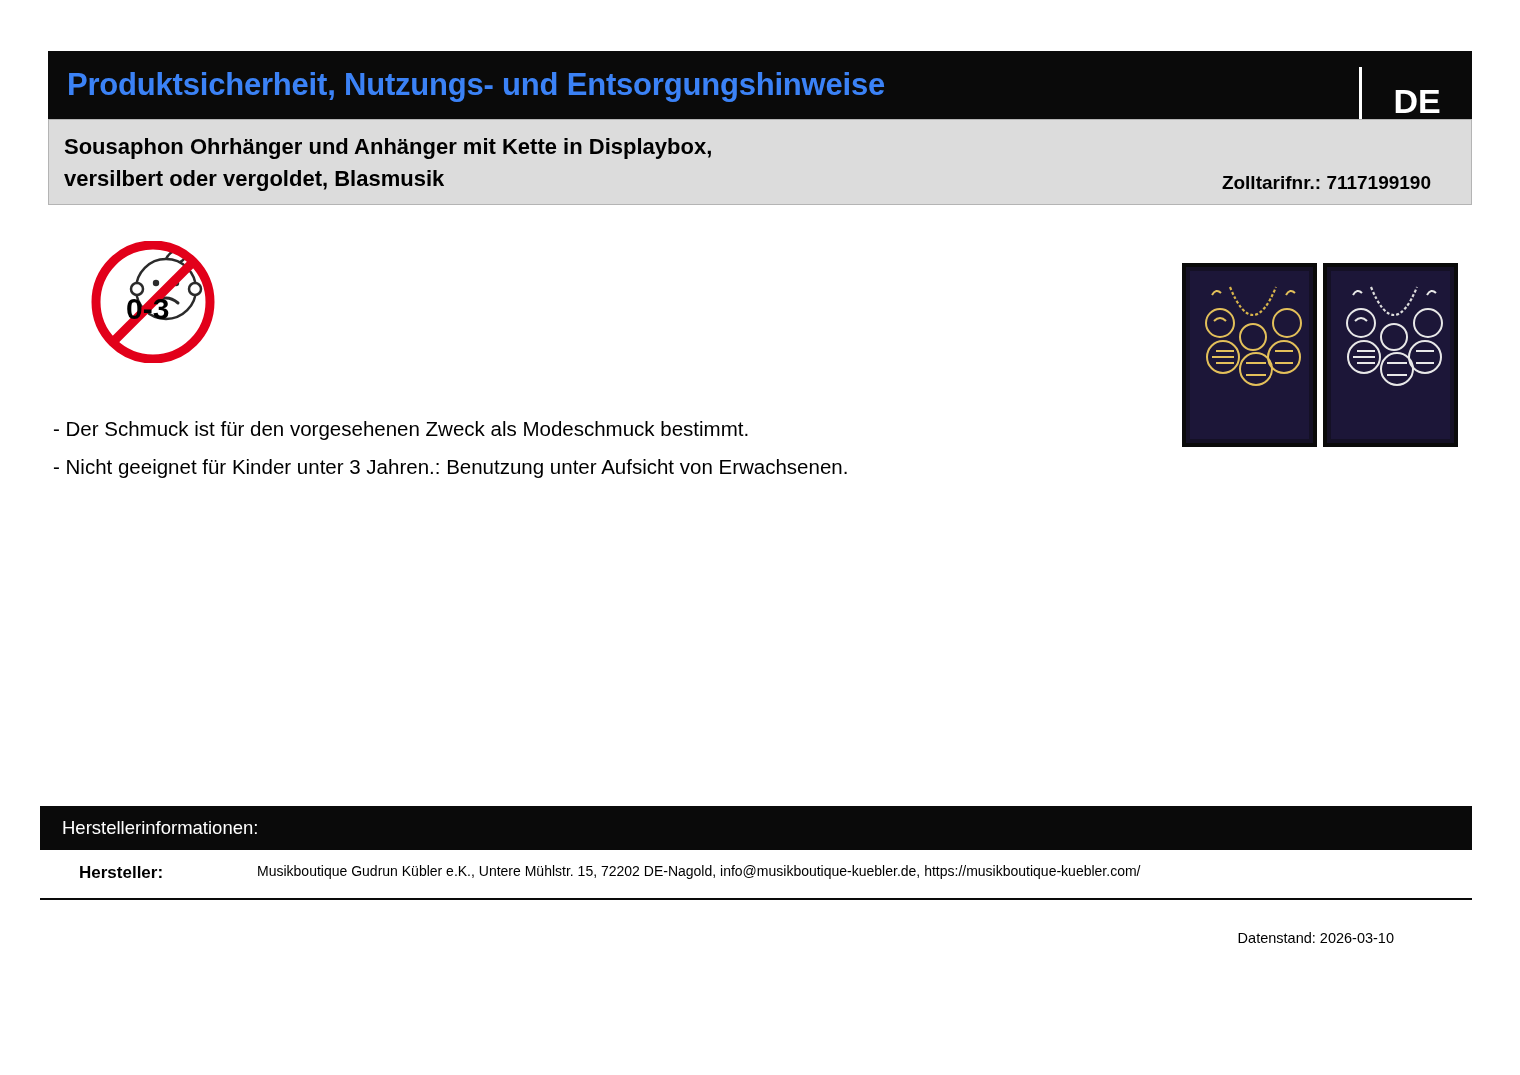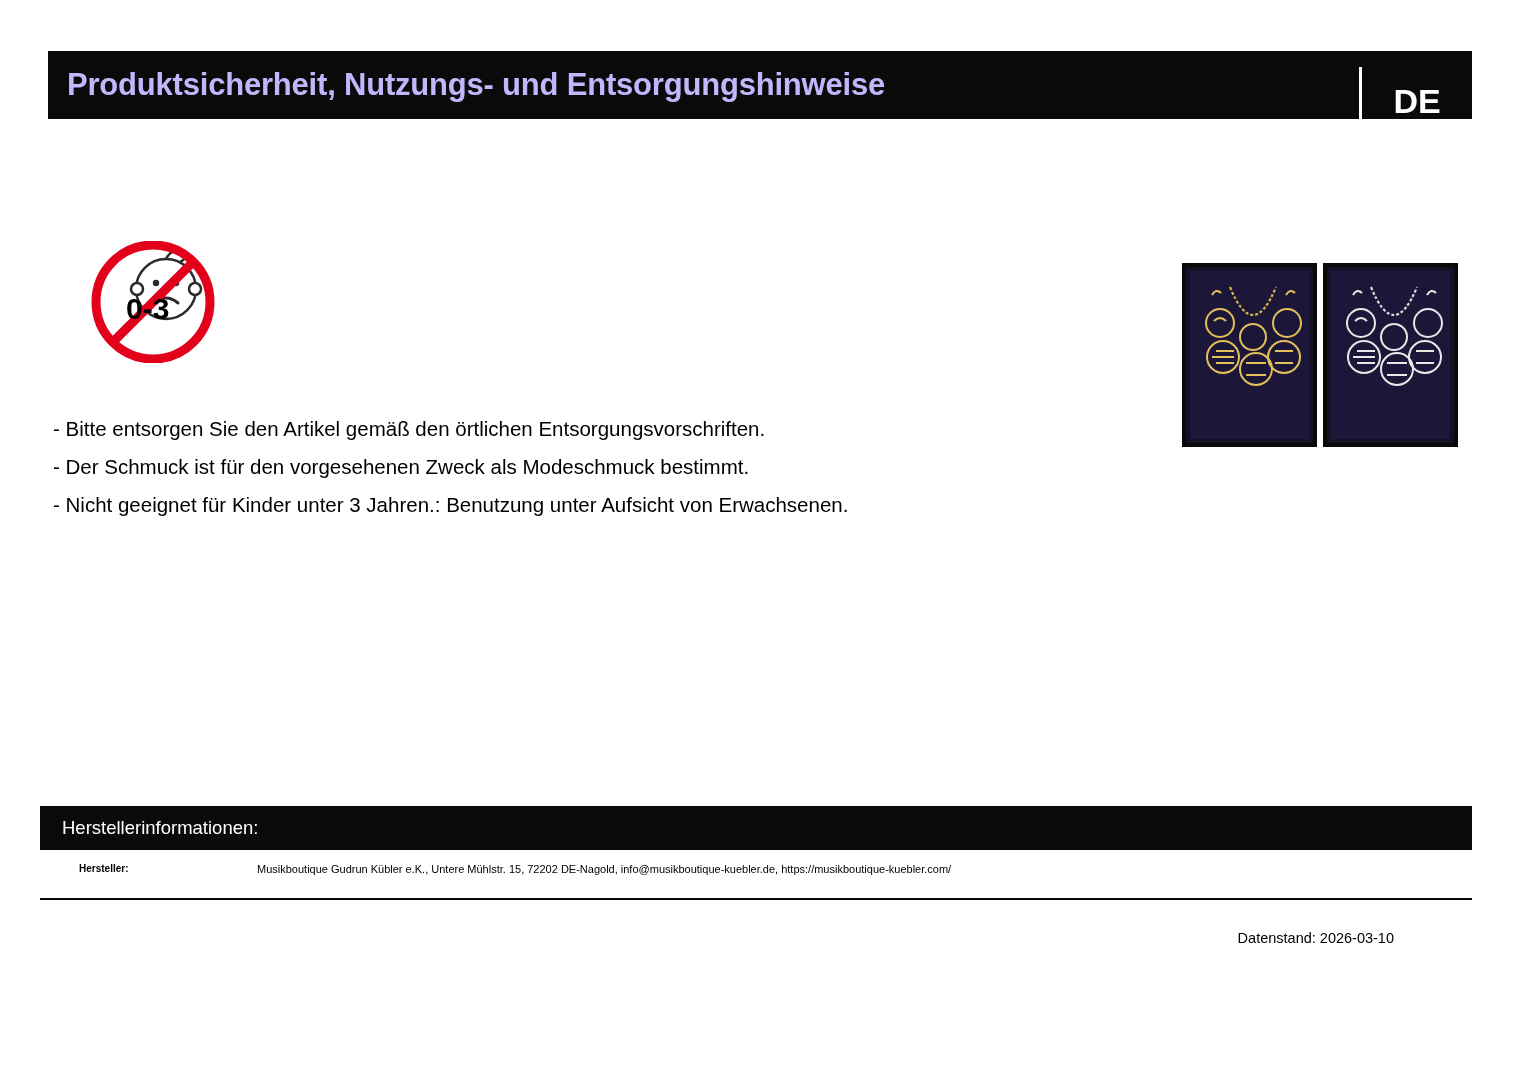--- a/index.html
+++ b/index.html
@@ -28,21 +28,21 @@
     position: absolute;
     left: 48px;
     top: 51px;
     width: 1424px;
     height: 68px;
     background: #0a0a0a;
     display: flex;
     align-items: center;
   }
   .header-title {
-    color: #c4b5fd;
+    color: #3b82f6;
     font-size: 31px;
     font-weight: bold;
     margin-left: 19px;
     letter-spacing: -0.2px;
     white-space: nowrap;
   }
   .header-lang-box {
     position: absolute;
     right: 0;
     top: 16px;
@@ -163,28 +163,28 @@
     top: 850px;
     width: 1432px;
     height: 50px;
     border-bottom: 2px solid #0a0a0a;
     box-sizing: border-box;
   }
   .manu-key {
     position: absolute;
     left: 39px;
     top: 13px;
-    font-size: 10px;
+    font-size: 17px;
     font-weight: bold;
   }
   .manu-value {
     position: absolute;
     left: 217px;
     top: 13px;
-    font-size: 11px;
+    font-size: 14px;
   }
 
   .datenstand {
     position: absolute;
     right: 126px;
     top: 930px;
     font-size: 14.5px;
     padding-left: 12px;
   }
 </style>
@@ -193,20 +193,27 @@
 
 <div class="page">
 
   <div class="header-bar">
     <div class="header-title">Produktsicherheit, Nutzungs- und Entsorgungshinweise</div>
     <div class="header-lang-box">
       <span class="header-lang">DE</span>
     </div>
   </div>
 
+  <div class="subtitle-bar">
+    <div class="subtitle-text">
+      <span>Sousaphon Ohrhänger und Anhänger mit Kette in Displaybox,</span>
+      <span class="subtitle-line2">versilbert oder vergoldet, Blasmusik</span>
+    </div>
+    <div class="tariff">Zolltarifnr.: 7117199190</div>
+  </div>
 
   <div class="age-warning">
     <svg width="142" height="122" viewBox="0 0 142 122" xmlns="http://www.w3.org/2000/svg">
 
       <circle cx="84" cy="48" r="30" fill="#ffffff" stroke="#2b2b2b" stroke-width="2.5"></circle>
 
       <path d="M84 18 q6 -12 16 -6 q6 5 -2 9" fill="none" stroke="#2b2b2b" stroke-width="2.5"></path>
 
       <circle cx="55" cy="48" r="6" fill="#ffffff" stroke="#2b2b2b" stroke-width="2.5"></circle>
       <circle cx="113" cy="48" r="6" fill="#ffffff" stroke="#2b2b2b" stroke-width="2.5"></circle>
@@ -284,21 +291,20 @@
             <path d="M85 80 h18"></path>
             <path d="M85 92 h18"></path>
             <path d="M96 24 q4 -7 9 -2"></path>
           </g>
         </svg>
       </div>
     </div>
   </div>
 
   <div class="bullets">
-    <p class="bullet-line">- Bitte entsorgen Sie den Artikel gemäß den örtlichen Entsorgungsvorschriften.</p>
     <p class="bullet-line">- Der Schmuck ist für den vorgesehenen Zweck als Modeschmuck bestimmt.</p>
     <p class="bullet-line">- Nicht geeignet für Kinder unter 3 Jahren.: Benutzung unter Aufsicht von Erwachsenen.</p>
   </div>
 
   <div class="manu-bar">
     <span class="manu-bar-label">Herstellerinformationen:</span>
   </div>
   <div class="manu-row">
     <span class="manu-key">Hersteller:</span>
     <span class="manu-value">Musikboutique Gudrun Kübler e.K., Untere Mühlstr. 15, 72202 DE-Nagold, info@musikboutique-kuebler.de,  https://musikboutique-kuebler.com/</span>

